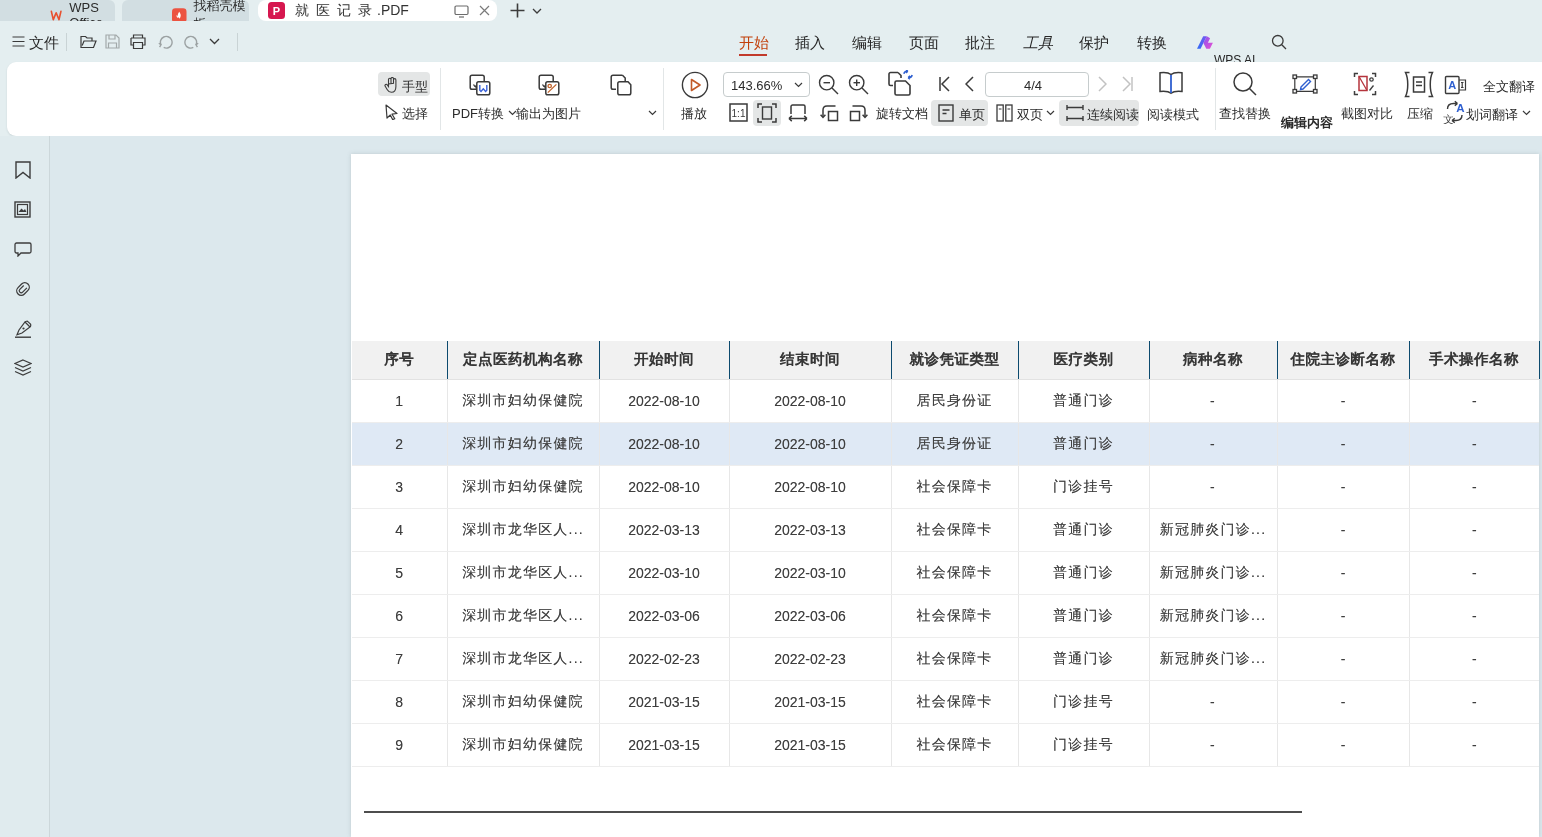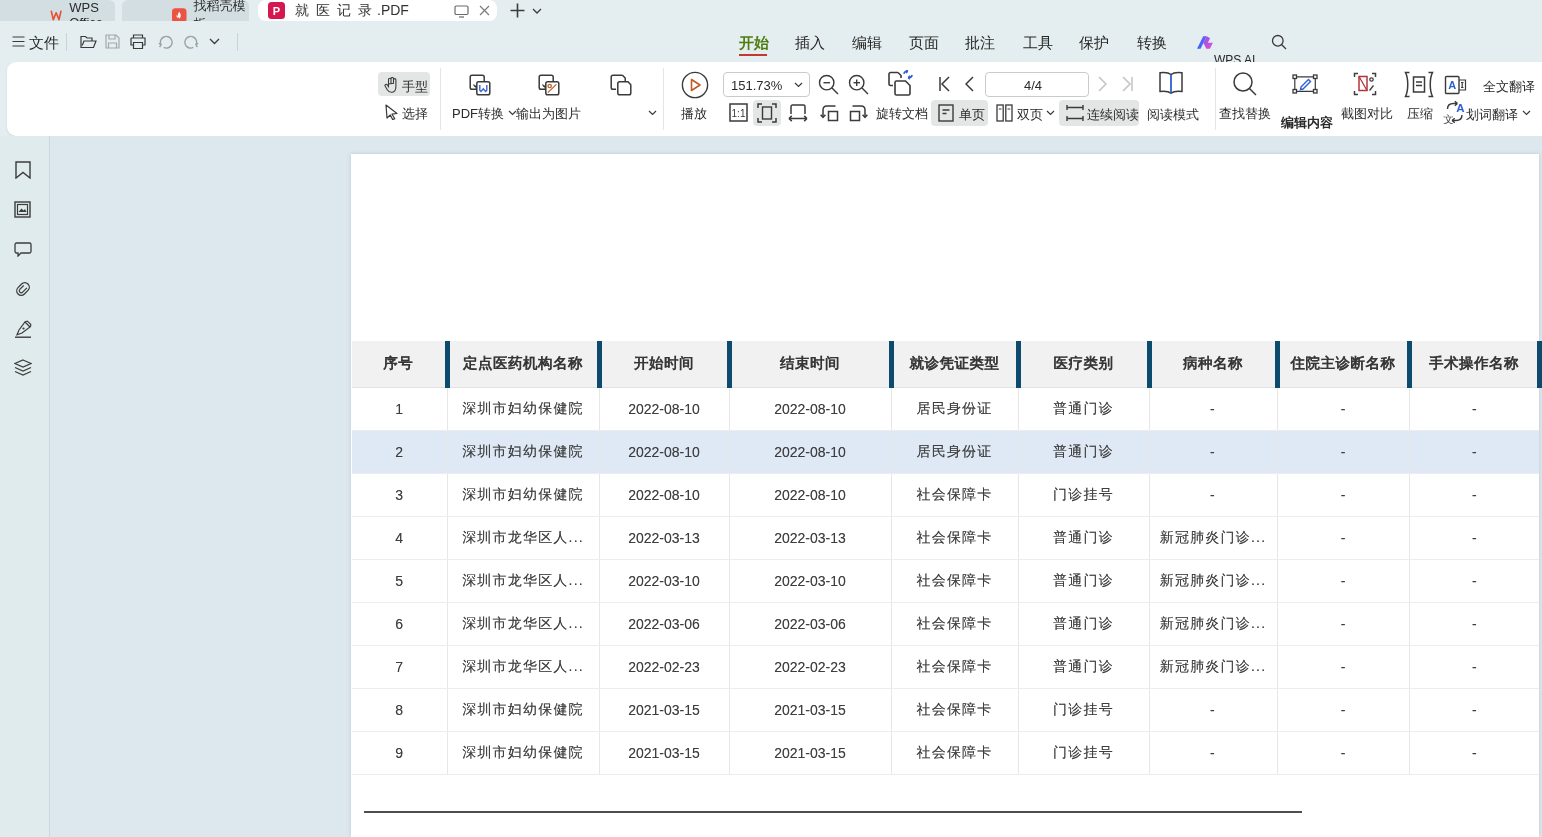--- a/index.html
+++ b/index.html
@@ -20,21 +20,21 @@
   .selbg { position:absolute; background:#e4e6e6; border-radius:4px; }
   
   #main { position:absolute; left:0; top:136px; width:1542px; height:701px; background:#dce8ed; }
   #sidebar { position:absolute; left:0; top:0; width:50px; height:701px; background:#e0ebee; border-right:1px solid #ccd7da; }
   #page { position:absolute; left:351px; top:18px; width:1188px; height:683px; background:#ffffff; box-shadow:0 0 4px rgba(100,115,120,0.25); }
   
   #tbl { position:absolute; left:0px; top:187px; width:1188px; font-size:14px; color:#3c3c3c; }
   #tbl td { text-align:center; vertical-align:middle; height:43px; border-right:1px solid #e7e7e7; border-bottom:1px solid #ededed; font-size:14px; color:#3e3e3e; text-shadow:0 0 0.5px rgba(62,62,62,0.55); white-space:nowrap; overflow:hidden; }
   #tbl td:nth-child(2), #tbl td:nth-child(5), #tbl td:nth-child(6), #tbl td:nth-child(7) { letter-spacing:1.2px; }
   #tbl td:last-child { border-right:none; }
-  #tbl tr.hd td { background:#f1f1f1; height:46px; font-weight:bold; font-size:14.5px; letter-spacing:0.5px; color:#363636; border-bottom:1px solid #e2e2e2; border-right:5px solid #0c4a6e; }
+  #tbl tr.hd td { background:#f1f1f1; height:38px; font-weight:bold; font-size:14.5px; letter-spacing:0.5px; color:#363636; border-bottom:1px solid #e2e2e2; border-right:1px solid #0c4a6e; }
   #tbl tr.sel td { background:#dfe9f5; }
   #tbl tr.last td { height:40px; border-bottom:none; }
 </style>
 </head>
 <body>
 
 <div id="tabbar">
   <div class="tab" style="left:0;width:115px;border-radius:0 6px 6px 0;">
     <svg width="18" height="15" viewBox="0 0 18 15" style="margin-left:11px;">
       <path d="M2 1.5 L4.8 13.5 M4.8 13.5 L9 3.5 L13.2 13.5 M13.2 13.5 L16 1.5" fill="none" stroke="#e8502f" stroke-width="2.4" stroke-linejoin="round" stroke-linecap="round"></path>
@@ -93,27 +93,27 @@
   </svg>
   <svg width="15" height="14" viewBox="0 0 15 14" style="position:absolute;left:184px;top:14px;opacity:0.42;">
     <path d="M12 9.8 C13.4 6.9 12.2 3.4 9.3 2 C6.4 0.6 2.9 1.8 1.5 4.7 C0.1 7.6 1.3 11.1 4.2 12.5 C5.9 13.3 7.8 13.2 9.3 12.4" fill="none" stroke="#3a3a3a" stroke-width="1.4"></path>
     <path d="M14.2 8.2 L12 9.8 L13.4 12.2" fill="none" stroke="#3a3a3a" stroke-width="1.4"></path>
   </svg>
   <svg width="11" height="7" viewBox="0 0 11 7" style="position:absolute;left:209px;top:17px;">
     <path d="M1 1 L5.5 5.5 L10 1" fill="none" stroke="#3a3a3a" stroke-width="1.3"></path>
   </svg>
   <div class="abs" style="left:237px;top:12px;width:1px;height:18px;background:#c9d3d5;"></div>
 
-  <span class="menuitem" style="left:739px;color:#4d7c0f;font-weight:bold;text-align:center;">开始</span>
+  <span class="menuitem" style="left:739px;color:#c2410c;font-weight:normal;text-align:center;">开始</span>
   <div class="abs" style="left:739px;top:33px;width:28px;height:2px;background:#c23a2b;"></div>
   <span class="menuitem" style="left:795px;">插入</span>
   <span class="menuitem" style="left:852px;">编辑</span>
   <span class="menuitem" style="left:909px;">页面</span>
   <span class="menuitem" style="left:965px;">批注</span>
-  <span class="menuitem" style="left:1023px;">工具</span>
+  <span class="menuitem" style="left:1023px;font-style:italic;">工具</span>
   <span class="menuitem" style="left:1079px;font-family:Liberation Mono, monospace;">保护</span>
   <span class="menuitem" style="left:1137px;">转换</span>
   <svg width="18" height="15" viewBox="0 0 18 15" style="position:absolute;left:1196px;top:14px;">
     <defs>
       <linearGradient id="aiL" x1="0" y1="1" x2="0.8" y2="0">
           <stop offset="0" stop-color="#2f6bf5"></stop>
           <stop offset="1" stop-color="#6f5af2"></stop>
         </linearGradient>
       <linearGradient id="aiR" x1="0" y1="0" x2="1" y2="1">
           <stop offset="0" stop-color="#8a55ee"></stop>
@@ -173,21 +173,21 @@
   </svg>
 <div class="vsep" style="left:663px;top:68px;height:62px;"></div>
 
 <svg width="28" height="28" viewBox="0 0 28 28" style="position:absolute;left:681px;top:71px;">
   <circle cx="14" cy="14" r="12.6" fill="none" stroke="#3a3a3a" stroke-width="1.4"></circle>
   <path d="M10.5 8.5 L19 14 L10.5 19.5 Z" fill="none" stroke="#c25a28" stroke-width="1.6" stroke-linejoin="round"></path>
 </svg>
 <span class="tbtext" style="left:681px;top:105px;">播放</span>
 
 <div class="abs" style="left:723px;top:72px;width:87px;height:25px;background:#fff;border:1px solid #c6cccd;border-radius:4px;"></div>
-<span class="tbtext" style="left:731px;top:78px;">151.73%</span>
+<span class="tbtext" style="left:731px;top:78px;">143.66%</span>
 <svg width="9" height="6" viewBox="0 0 9 6" style="position:absolute;left:794px;top:82px;">
     <path d="M1 1 L4.5 4.5 L8 1" fill="none" stroke="#3a3a3a" stroke-width="1.2"></path>
   </svg>
 <svg width="21" height="21" viewBox="0 0 21 21" style="position:absolute;left:818px;top:74px;">
   <circle cx="8.7" cy="8.7" r="7.2" fill="none" stroke="#3a3a3a" stroke-width="1.4"></circle>
   <line x1="14" y1="14" x2="20" y2="20" stroke="#3a3a3a" stroke-width="1.4"></line>
   <line x1="5.5" y1="8.7" x2="12" y2="8.7" stroke="#3a3a3a" stroke-width="1.4"></line>
 </svg>
 <svg width="21" height="21" viewBox="0 0 21 21" style="position:absolute;left:848px;top:74px;">
   <circle cx="8.7" cy="8.7" r="7.2" fill="none" stroke="#3a3a3a" stroke-width="1.4"></circle>

